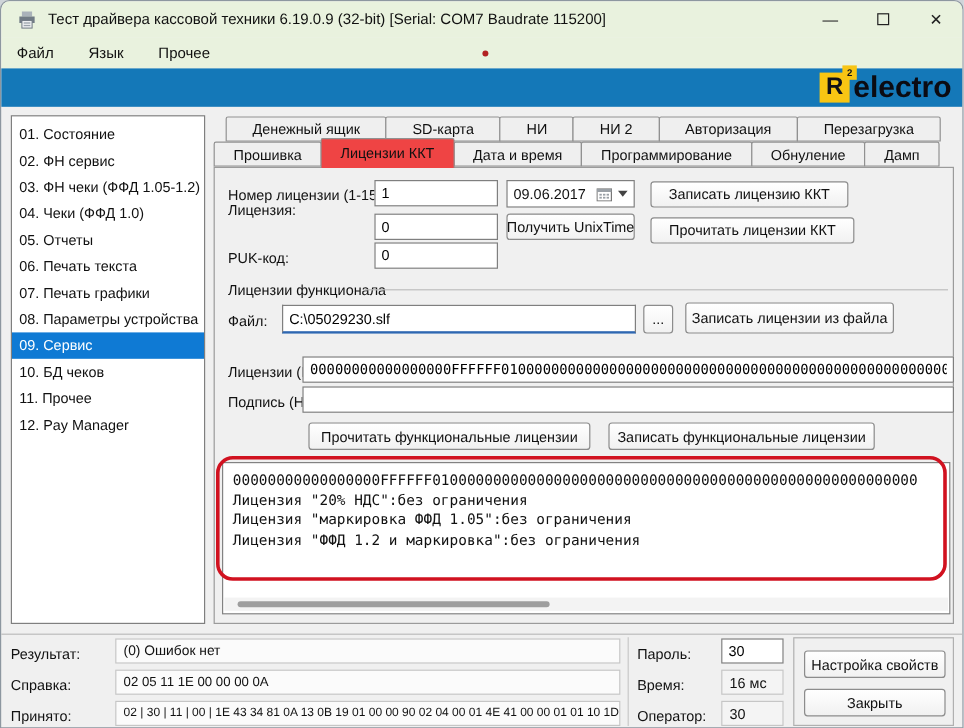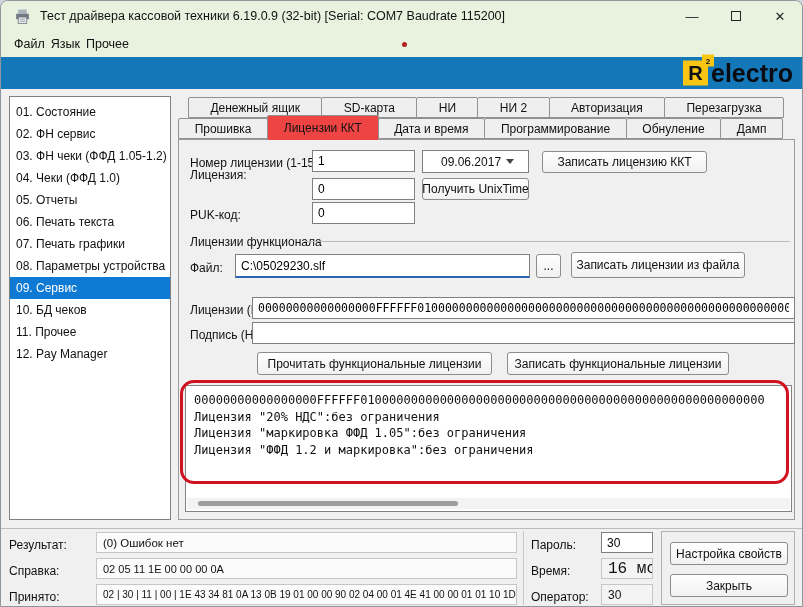--- a/index.html
+++ b/index.html
@@ -10,21 +10,21 @@
     font-family:"Liberation Sans", sans-serif; color:#111;
   }
   
   .titlebar{ position:absolute; left:0; top:0; width:100%; height:30px; background:#e9f2de; display:flex; align-items:center; }
   .app-icon{ margin-left:13px; width:17px; height:17px; flex:0 0 auto; }
   .title-text{ margin-left:9px; font-size:12.5px; white-space:nowrap; }
   .win-controls{ position:absolute; right:0; top:0; height:30px; display:flex; align-items:center; }
   .wbtn{ width:44px; height:30px; display:flex; align-items:center; justify-content:center; font-size:13px; color:#222; }
   .wbtn .maxbox{ width:10px; height:10px; border:1.2px solid #222; }
   
-  .menubar{ position:absolute; left:0; top:30px; width:100%; height:26px; background:#e9f2de; display:flex; align-items:center; padding-left:13px; gap:6px; }
+  .menubar{ position:absolute; left:0; top:30px; width:100%; height:26px; background:#e9f2de; display:flex; align-items:center; padding-left:13px; gap:29px; }
   .menu-item{ font-size:12.5px; }
   .menu-dot{ position:absolute; left:401px; top:41px; width:5px; height:5px; border-radius:50%; background:#b22222; }
   
   .banner{ position:absolute; left:0; top:56px; width:100%; height:32px; background:#1478b8; }
   .logo{ position:absolute; right:9px; top:50%; transform:translateY(-50%); display:flex; align-items:center; gap:3px; }
   .logo-r{ position:relative; width:25px; height:25px; background:#f8c513; display:flex; align-items:center; justify-content:center; font-size:20px; font-weight:800; color:#101018; }
   .logo-sup{ position:absolute; top:-6px; right:-6px; width:12px; height:12px; background:#f8c513; display:flex; align-items:center; justify-content:center; font-size:8px; font-weight:700; color:#101018; }
   .logo-word{ font-size:25px; font-weight:800; color:#0b0b12; letter-spacing:0px; }
   
   .sidebar{ position:absolute; left:8px; top:95px; width:162px; height:424px; background:#fff; border:1px solid #7f7f7f; padding-top:4px; overflow:hidden; }
@@ -36,21 +36,21 @@
   #tabrow1{ left:11px; top:1px; width:595px; }
   #tabrow2{ left:1px; top:22px; width:604px; }
   .tab{ flex:1 1 auto; display:flex; align-items:center; justify-content:center; border:1px solid #919191; margin-right:-1px; background:#efefef; font-size:12px; white-space:nowrap; padding:0 12px; border-radius:2px 2px 0 0; height:100%; }
   .tab.active{ position:relative; top:-3px; height:25px; background:#ef4444; border-bottom:none; z-index:4; }
   .panel{ position:absolute; left:1px; top:43px; width:617px; height:381px; border:1px solid #9b9b9b; background:#f0f0f0; z-index:1; }
   
   .lbl{ position:absolute; font-size:12px; white-space:nowrap; }
   .inp{ position:absolute; border:1px solid #7f7f7f; background:#fff; font-family:"Liberation Sans",sans-serif; font-size:12px; padding:0 5px; outline:none; }
   .btn{ position:absolute; display:flex; align-items:center; justify-content:center; background:linear-gradient(#ffffff,#f1f1f1); border:1px solid #8c8c8c; border-radius:3px; font-size:12px; white-space:nowrap; }
   
-  .datebox{ position:absolute; left:243px; top:10px; width:107px; height:23px; background:#fff; border:1px solid #7f7f7f; display:flex; align-items:center; padding:0 18px; font-size:12px; }
+  .datebox{ position:absolute; left:243px; top:10px; width:107px; height:23px; background:#fff; border:1px solid #7f7f7f; display:flex; align-items:center; padding:0 5px; font-size:12px; }
   .datebox .cal{ margin-left:auto; }
   .arrow-down{ width:0; height:0; border-left:4px solid transparent; border-right:4px solid transparent; border-top:5px solid #444; margin-left:5px; }
   
   .group-line{ position:absolute; left:125px; top:101px; width:486px; height:1px; background:#bdbdbd; }
   .file-inp{ border-bottom:2px solid #2e67b1; }
   .hexfont{ font-family:"DejaVu Sans Mono", monospace; font-size:11.5px; letter-spacing:0; }
   
   .console{ position:absolute; left:6px; top:245px; width:607px; height:127px; background:#fff; border:1px solid #828282; padding:6px 8px; overflow:hidden; }
   .cline{ font-family:"DejaVu Sans Mono", monospace; font-size:12px; line-height:16.5px; white-space:pre; }
   .redbox{ position:absolute; left:1px; top:240px; width:609px; height:104px; border:3px solid #d11220; border-radius:14px; z-index:6; pointer-events:none; }
@@ -157,20 +157,21 @@
               <rect x="8.5" y="8" width="2" height="1.5"></rect>
             </g>
         </svg>
         <span class="arrow-down"></span>
       </div>
       <div class="btn" style="left:363px; top:11px; width:165px; height:22px;">Записать лицензию ККТ</div>
 
       <span class="lbl" style="left:11px; top:28px;">Лицензия:</span>
       <input class="inp" style="left: 133px; top: 38px; width: 103px; height: 22px;" value="0">
       <div class="btn" style="left:243px; top:38px; width:107px; height:22px;">Получить UnixTime</div>
+      <div class="btn" style="left:363px; top:41px; width:170px; height:22px;">Прочитать лицензии ККТ</div>
 
       <span class="lbl" style="left:11px; top:68px;">PUK-код:</span>
       <input class="inp" style="left: 133px; top: 62px; width: 103px; height: 22px;" value="0">
 
       <span class="lbl" style="left:11px; top:95px;">Лицензии функционала</span>
       <div class="group-line"></div>
 
       <span class="lbl" style="left:11px; top:121px;">Файл:</span>
       <input class="inp file-inp" style="left: 56px; top: 114px; width: 295px; height: 24px;" value="C:\05029230.slf">
       <div class="btn" style="left:357px; top:114px; width:25px; height:24px;">...</div>
@@ -208,21 +209,21 @@
 
   <span class="lbl" style="left:8px; top:589px;">Принято:</span>
   <div class="sfield" style="left:95px; top:583px; width:421px; height:21px; font-size:10px;">02 | 30 | 11 | 00 | 1E 43 34 81 0A 13 0B 19 01 00 00 90 02 04 00 01 4E 41 00 00 01 01 10 1D</div>
 
   <div class="vline" style="left:522px; top:530px; height:74px;"></div>
 
   <span class="lbl" style="left:530px; top:537px;">Пароль:</span>
   <input class="inp" style="left: 600px; top: 531px; width: 52px; height: 21px;" value="30">
 
   <span class="lbl" style="left:530px; top:563px;">Время:</span>
-  <div class="sfield" style="left:600px; top:557px; width:52px; height:21px; font-size:16px; background:#f4f4f4;font-family:Liberation Mono, monospace;">16 мс</div>
+  <div class="sfield" style="left:600px; top:557px; width:52px; height:21px; font-size:12px; background:#f4f4f4;">16 мс</div>
 
   <span class="lbl" style="left:530px; top:589px;">Оператор:</span>
   <div class="sfield" style="left:600px; top:583px; width:52px; height:21px; font-size:12px; background:#f4f4f4;">30</div>
 
   <div class="btnpanel">
     <div class="btn" style="left:8px; top:10px; width:118px; height:23px;">Настройка свойств</div>
     <div class="btn" style="left:8px; top:42px; width:118px; height:23px;">Закрыть</div>
   </div>
 
 </div>

